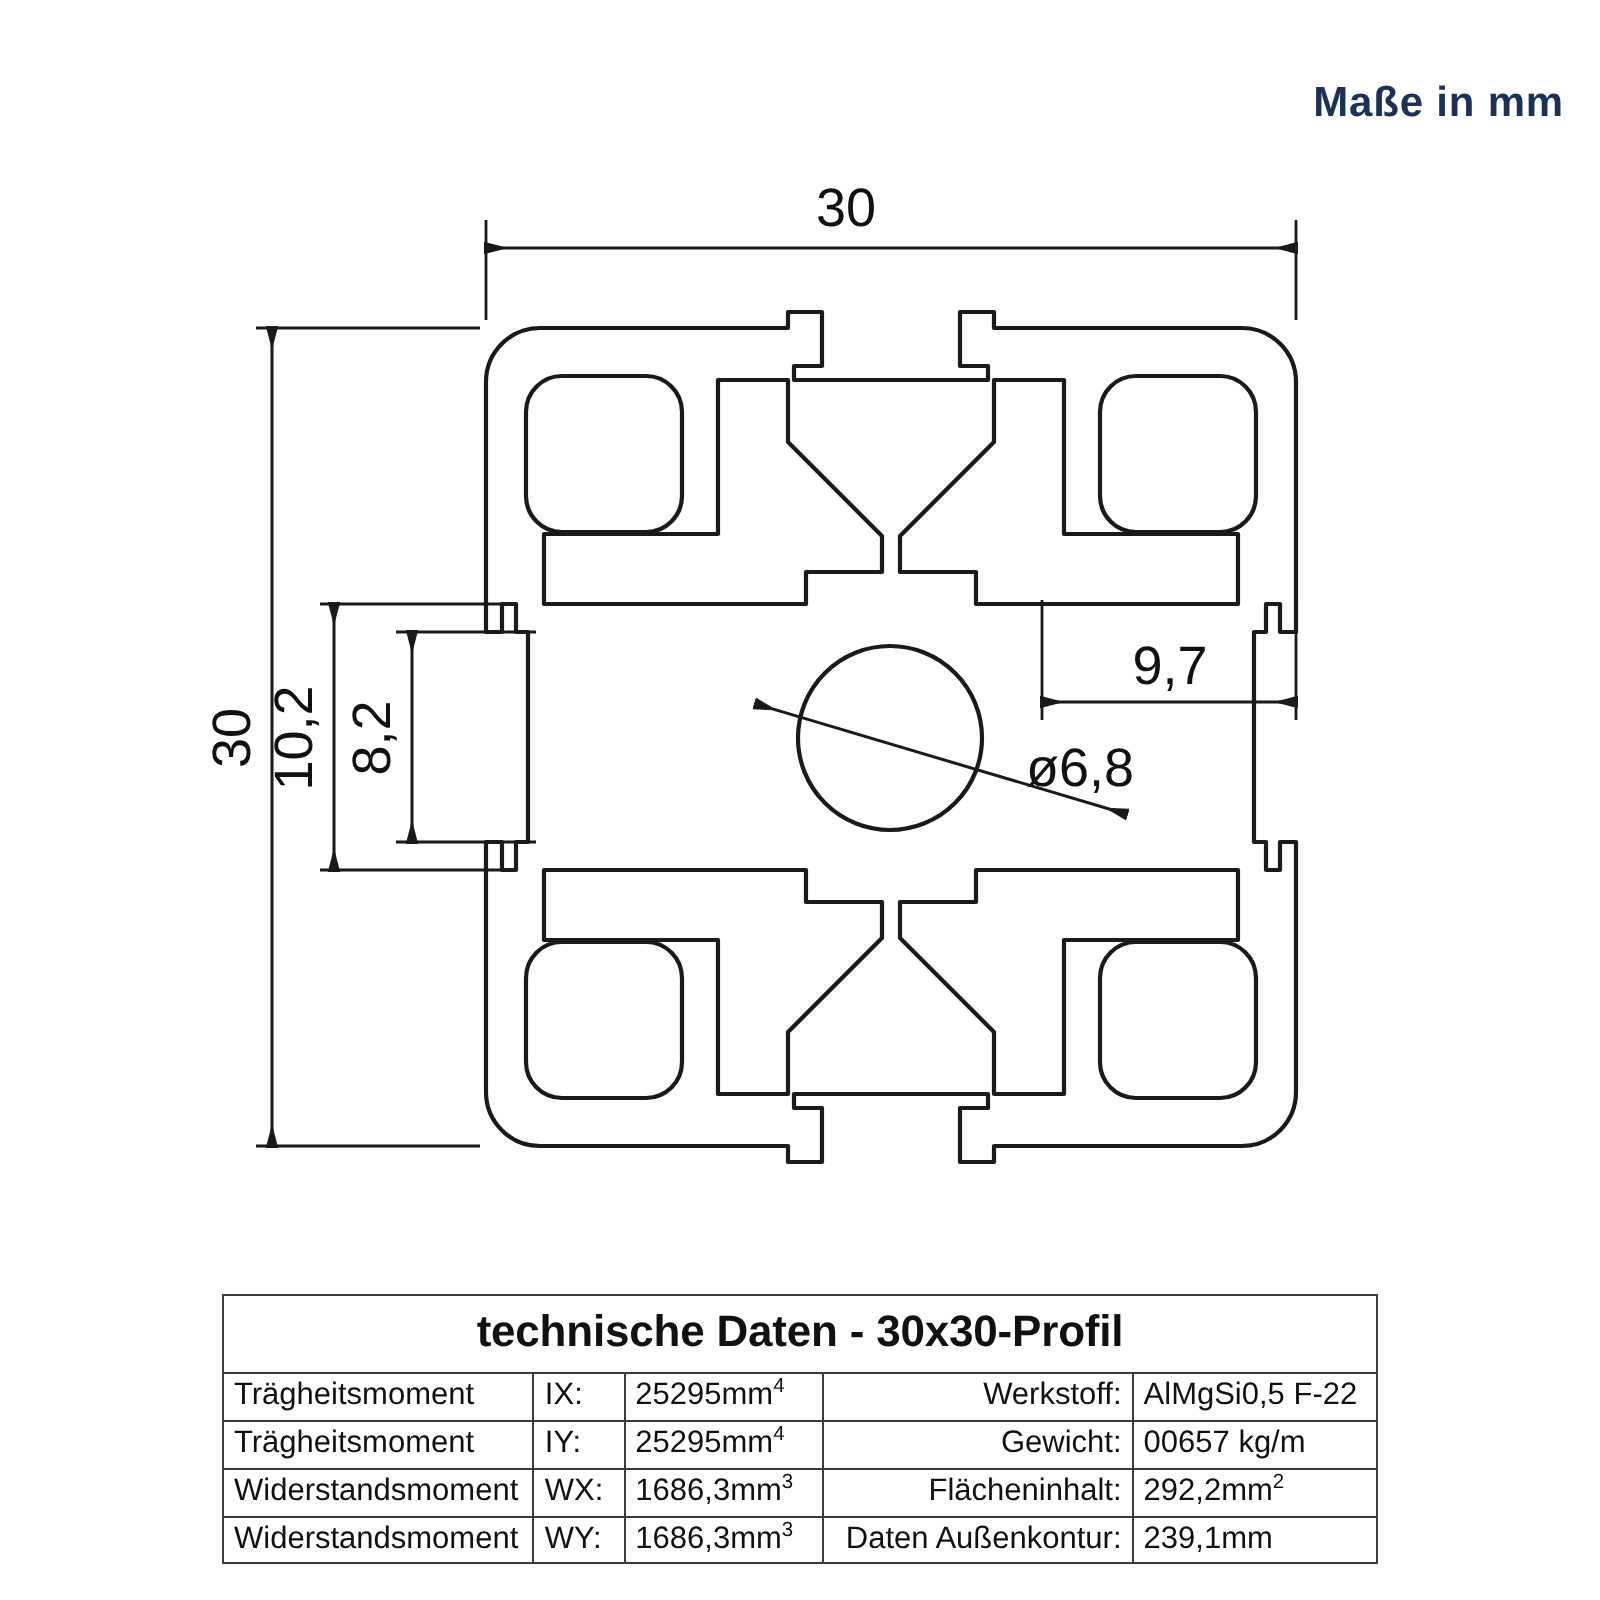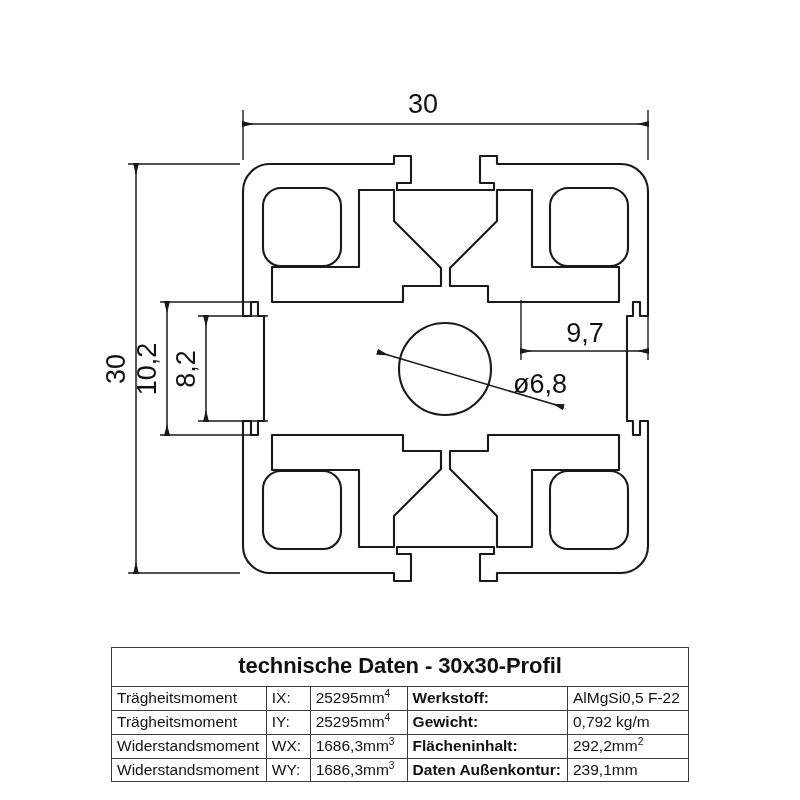--- a/index.html
+++ b/index.html
@@ -85,29 +85,30 @@
   table.tech th.title {
     font-size: 22px;
     font-weight: 700;
     text-align: center;
     padding: 5px 4px 6px 4px;
     letter-spacing: -0.1px;
   }
   td.c-label { text-align: left; width: 148px; }
   td.c-sym   { text-align: left; width: 42px; margin-left: 20px; }
   td.c-val   { text-align: left; width: 104px; }
-  td.c-label2{ text-align: left; width: 152px; font-weight: bold; }
+  td.c-label2{ text-align: right; width: 152px; }
   td.c-val2  { text-align: left; width: 118px; }
   sup { font-size: 0.66em; vertical-align: super; line-height: 0; }
 </style>
 </head>
 <body>
 
 <div id="stage">
 
+  <div class="note">Maße in mm</div>
 
   <svg class="drawing" viewBox="0 0 800 640">
 
     <defs>
       <marker id="arrOut" markerWidth="12" markerHeight="8" refX="11" refY="4" orient="auto" markerUnits="userSpaceOnUse">
         <path d="M0,4 L12,0.9 L12,7.1 Z" fill="#1a1a1a"></path>
       </marker>
       <marker id="arrIn" markerWidth="12" markerHeight="8" refX="1" refY="4" orient="auto" markerUnits="userSpaceOnUse">
         <path d="M12,4 L0,0.9 L0,7.1 Z" fill="#1a1a1a"></path>
       </marker>
@@ -335,21 +336,21 @@
         <td class="c-sym">IX:</td>
         <td class="c-val"><span>25295mm</span><sup>4</sup></td>
         <td class="c-label2">Werkstoff:</td>
         <td class="c-val2"><span>AlMgSi0,5 F-22</span><sup></sup></td>
       </tr>
       <tr>
         <td class="c-label">Trägheitsmoment</td>
         <td class="c-sym">IY:</td>
         <td class="c-val"><span>25295mm</span><sup>4</sup></td>
         <td class="c-label2">Gewicht:</td>
-        <td class="c-val2"><span>0,792 kg/m</span><sup></sup></td>
+        <td class="c-val2"><span>00657 kg/m</span><sup></sup></td>
       </tr>
       <tr>
         <td class="c-label">Widerstandsmoment</td>
         <td class="c-sym">WX:</td>
         <td class="c-val"><span>1686,3mm</span><sup>3</sup></td>
         <td class="c-label2">Flächeninhalt:</td>
         <td class="c-val2"><span>292,2mm</span><sup>2</sup></td>
       </tr>
       <tr>
         <td class="c-label">Widerstandsmoment</td>

